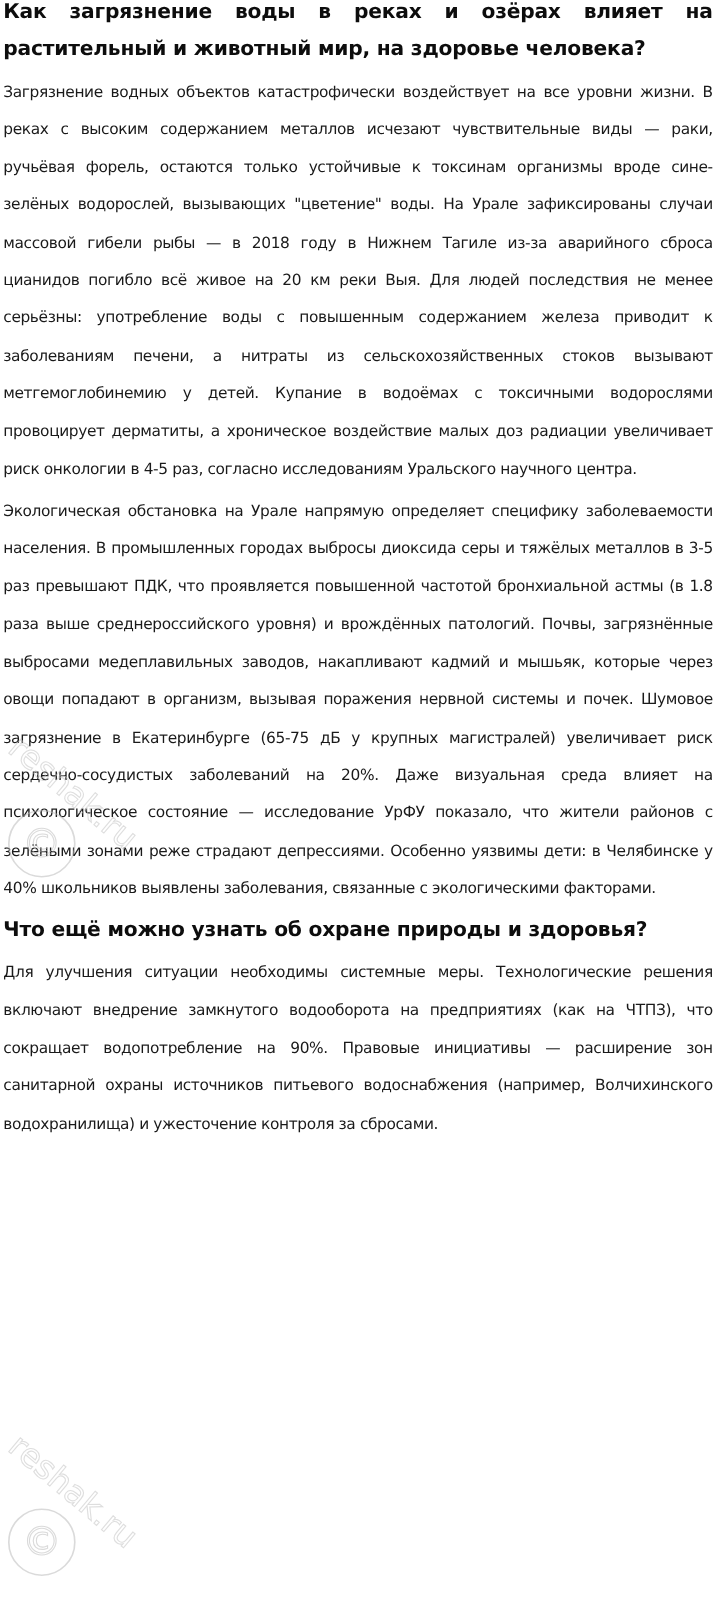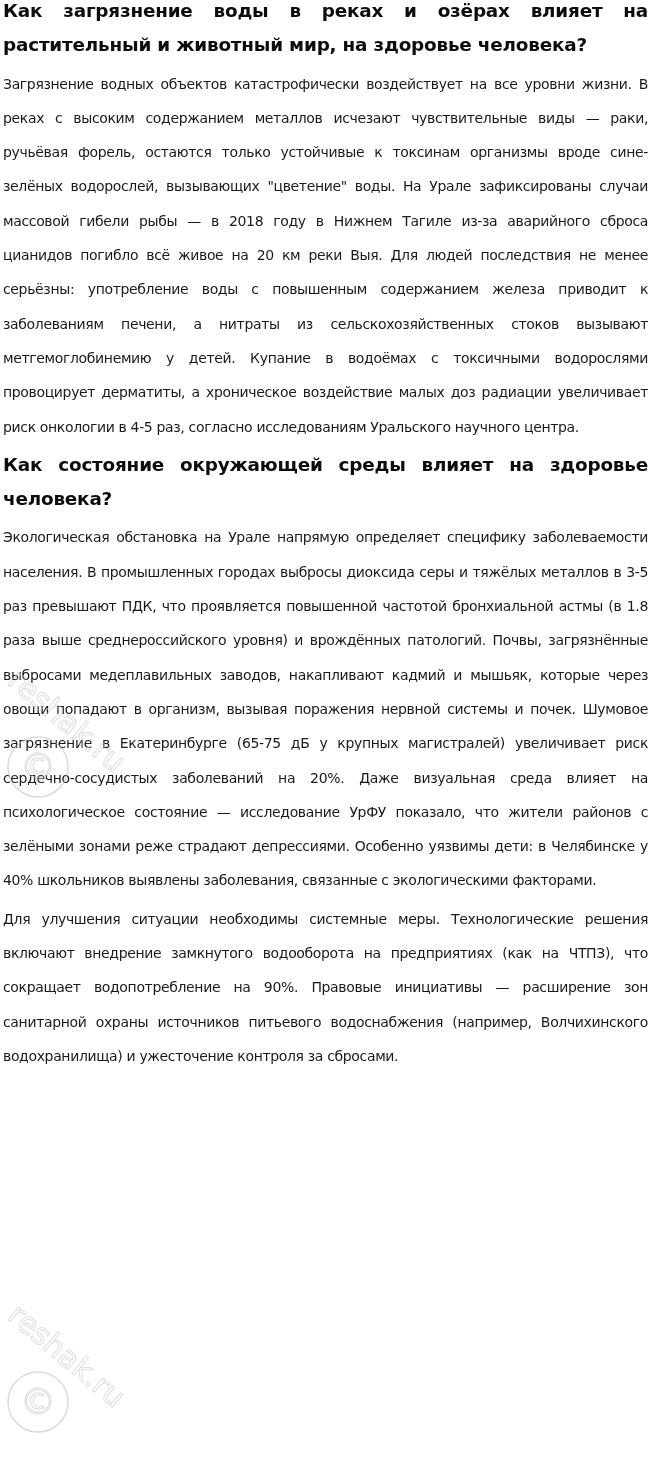--- a/index.html
+++ b/index.html
@@ -61,24 +61,24 @@
   </style>
 </head>
 <body>
 
 <div class="doc">
   <div class="section">
     <h2 class="q-heading h1">Как загрязнение воды в реках и озёрах влияет на растительный и животный мир, на здоровье человека?</h2>
     <p class="q-text">Загрязнение водных объектов катастрофически воздействует на все уровни жизни. В реках с высоким содержанием металлов исчезают чувствительные виды — раки, ручьёвая форель, остаются только устойчивые к токсинам организмы вроде сине-зелёных водорослей, вызывающих "цветение" воды. На Урале зафиксированы случаи массовой гибели рыбы — в 2018 году в Нижнем Тагиле из-за аварийного сброса цианидов погибло всё живое на 20 км реки Выя. Для людей последствия не менее серьёзны: употребление воды с повышенным содержанием железа приводит к заболеваниям печени, а нитраты из сельскохозяйственных стоков вызывают метгемоглобинемию у детей. Купание в водоёмах с токсичными водорослями провоцирует дерматиты, а хроническое воздействие малых доз радиации увеличивает риск онкологии в 4-5 раз, согласно исследованиям Уральского научного центра.</p>
   </div>
   <div class="section">
-    <h2 class="q-heading">Как состояние окружающей среды влияет на здоровье человека?</h2>
     <p class="q-text">Экологическая обстановка на Урале напрямую определяет специфику заболеваемости населения. В промышленных городах выбросы диоксида серы и тяжёлых металлов в 3-5 раз превышают ПДК, что проявляется повышенной частотой бронхиальной астмы (в 1.8 раза выше среднероссийского уровня) и врождённых патологий. Почвы, загрязнённые выбросами медеплавильных заводов, накапливают кадмий и мышьяк, которые через овощи попадают в организм, вызывая поражения нервной системы и почек. Шумовое загрязнение в Екатеринбурге (65-75 дБ у крупных магистралей) увеличивает риск сердечно-сосудистых заболеваний на 20%. Даже визуальная среда влияет на психологическое состояние — исследование УрФУ показало, что жители районов с зелёными зонами реже страдают депрессиями. Особенно уязвимы дети: в Челябинске у 40% школьников выявлены заболевания, связанные с экологическими факторами.</p>
   </div>
   <div class="section">
+    <h2 class="q-heading">Что ещё можно узнать об охране природы и здоровья?</h2>
     <p class="q-text">Для улучшения ситуации необходимы системные меры. Технологические решения включают внедрение замкнутого водооборота на предприятиях (как на ЧТПЗ), что сокращает водопотребление на 90%. Правовые инициативы — расширение зон санитарной охраны источников питьевого водоснабжения (например, Волчихинского водохранилища) и ужесточение контроля за сбросами.</p>
   </div>
 </div>
 
 <svg class="watermark wm1" viewBox="0 0 150 150">
   <circle cx="38" cy="112" r="30" fill="none" stroke="#bdbdbd" stroke-width="1.5"></circle>
   <text x="38" y="124" text-anchor="middle" font-size="36" fill="none" stroke="#bdbdbd" stroke-width="1" font-family="DejaVu Sans, sans-serif">©</text>
   <text x="0" y="0" transform="translate(6,28) rotate(40)" font-size="30" fill="none" stroke="#c4c4c4" stroke-width="1" font-family="DejaVu Sans, sans-serif">reshak.ru</text>
 </svg>
 <svg class="watermark wm2" viewBox="0 0 150 150">

